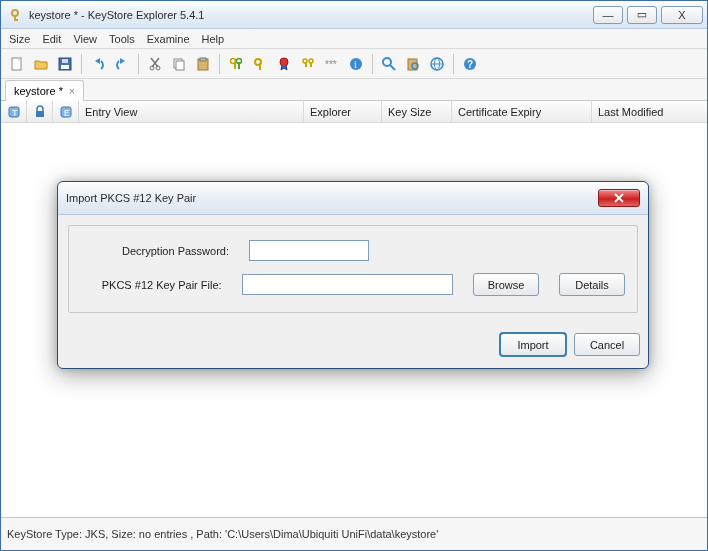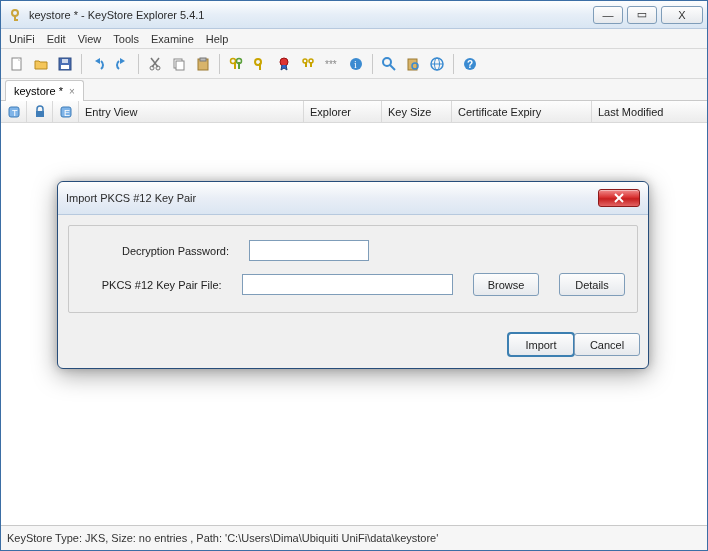--- a/index.html
+++ b/index.html
@@ -31,36 +31,36 @@
   
   .colheaders { height: 22px; display: flex; align-items: stretch; border-bottom: 1px solid #d9d9d9; background: linear-gradient(#fdfdfd,#ececec); }
   .ch { display: flex; align-items: center; padding: 0 6px; border-right: 1px solid #d9d9d9; color: #222; }
   .ch.icon { width: 26px; justify-content: center; }
   .ch:last-child { border-right: none; }
 
   
   .canvas { flex: 1; position: relative; background: #fff; }
 
   
-  .statusbar { height: 25px; border-top: 1px solid #c9c9c9; background: #f6f6f6; display: flex; align-items: center; padding: 0 6px; color: #333; }
+  .statusbar { height: 33px; border-top: 1px solid #c9c9c9; background: #f6f6f6; display: flex; align-items: center; padding: 0 6px; color: #333; }
 
   
   .dialog { position: absolute; left: 56px; top: 58px; width: 592px; border: 1px solid #274d7a; border-radius: 6px; box-shadow: 0 6px 24px rgba(0,0,0,.35), 0 0 10px rgba(0,0,0,.2); background: #f0f0f0; }
   .dialog-title { height: 28px; display: flex; align-items: center; padding: 16px 8px; background: linear-gradient(#fefefe,#e9eef6 50%,#dbe6f2); border-radius: 6px 6px 0 0; border-bottom: 1px solid #b7c9de; }
   .dialog-title span.lbl { color: #2b2b2b; }
   .dialog-close { margin-left: auto; width: 42px; height: 18px; border-radius: 3px; background: linear-gradient(#f08b8b,#d93434 45%,#c62020 55%,#e36363); border: 1px solid #8c1a1a; display: flex; align-items: center; justify-content: center; color: #fff; font-weight: bold; font-size: 11px; box-shadow: inset 0 1px 0 rgba(255,255,255,.4); }
   .dialog-body { padding: 10px; }
   .group { border: 1px solid #c9c9c9; border-radius: 2px; padding: 14px 12px 16px; background: #f0f0f0; }
   .row { display: flex; align-items: center; gap: 20px; }
   .row + .row { margin-top: 12px; }
   .row label { width: 148px; text-align: right; color: #222; }
   .txt { height: 21px; border: 1px solid #7f9db9; background: #fff; padding: 0 4px; font: inherit; }
   .btn { height: 23px; padding: 0 12px; border: 1px solid #7f9db9; border-radius: 3px; background: linear-gradient(#fdfdfd,#e6e9ed); color: #222; font: inherit; cursor: pointer; min-width: 66px; }
   .btn.default { outline: 2px solid #3c7fb1; outline-offset: -1px; }
-  .dialog-actions { display: flex; justify-content: flex-end; padding: 10px 8px 12px; }
+  .dialog-actions { display: flex; justify-content: flex-end; gap: 8px; padding: 10px 8px 12px; }
 
   svg { display: block; }
 </style>
 </head>
 <body>
 
 <div class="window">
 
   <div class="titlebar">
     <div class="app-icon">
@@ -78,21 +78,21 @@
       <div class="win-btn">
           <span>▭</span>
         </div>
       <div class="win-btn">
           <span>X</span>
         </div>
     </div>
   </div>
 
   <div class="menubar">
-    <span>UniFi</span>
+    <span>Size</span>
     <span>Edit</span>
     <span>View</span>
     <span>Tools</span>
     <span>Examine</span>
     <span>Help</span>
   </div>
 
   <div class="toolbar">
     <div class="tbtn">
         <svg width="16" height="16">

